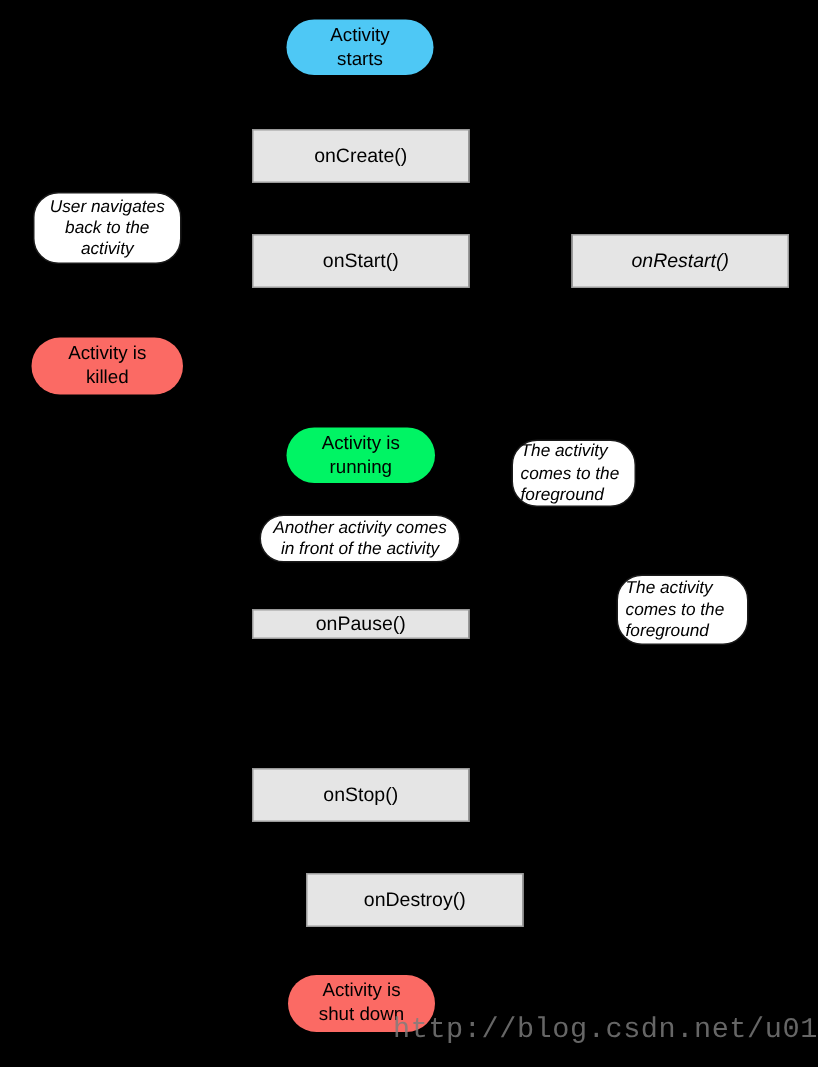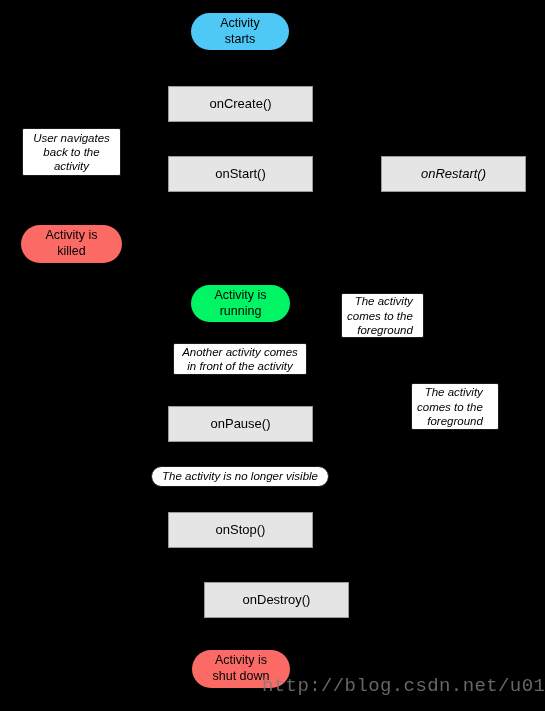--- a/index.html
+++ b/index.html
@@ -44,39 +44,39 @@
     box-sizing: border-box;
     line-height: 1.25;
     padding: 2px 6px;
   }
 
   
   .note {
     position: absolute;
     background: #ffffff;
     border: 1px solid #1a1a1a;
-    border-radius: 2px;
+    border-radius: 17px;
     color: #000000;
     font-size: 11.5px;
     font-style: italic;
     display: flex;
     align-items: center;
     justify-content: center;
     text-align: center;
     box-sizing: border-box;
     line-height: 1.22;
     padding: 2px 5px;
   }
   .note.pill {
     border-radius: 11px;
     padding: 1px 10px;
     white-space: nowrap;
   }
   .note.left-align {
-    text-align: right;
+    text-align: left;
     justify-content: flex-start;
   }
 
   
   .watermark {
     position: absolute;
     color: #7d7d7d;
     font-family: "Liberation Mono", monospace;
     font-size: 19px;
     white-space: nowrap;
@@ -144,35 +144,32 @@
   </div>
 
   <div class="note" style="left:173px; top:343px; width:134px; height:32px;">
     <span>
       <span>Another activity comes</span><br>
       <span>in front of the activity</span>
     </span>
   </div>
 
 
-  <div class="method-box" style="left:168px; top:406px; width:145px; height:36px;">
+  <div class="method-box" style="left:168px; top:406px; width:145px; height:20px;">
     <span>onPause()</span>
   </div>
 
   <div class="note left-align" style="left:411px; top:383px; width:88px; height:47px;">
     <span>
       <span>The activity</span><br>
       <span>comes to the</span><br>
       <span>foreground</span>
     </span>
   </div>
 
-  <div class="note pill" style="left:151px; top:466px; width:178px; height:21px;">
-    <span>The activity is no longer visible</span>
-  </div>
 
   <div class="method-box" style="left:168px; top:512px; width:145px; height:36px;">
     <span>onStop()</span>
   </div>
 
   <div class="method-box" style="left:168px; top:582px; width:145px; height:36px;margin-left:36px;">
     <span>onDestroy()</span>
   </div>
 
   <div class="state-box" style="left:192px; top:650px; width:98px; height:38px; background:#fb6a64;">

